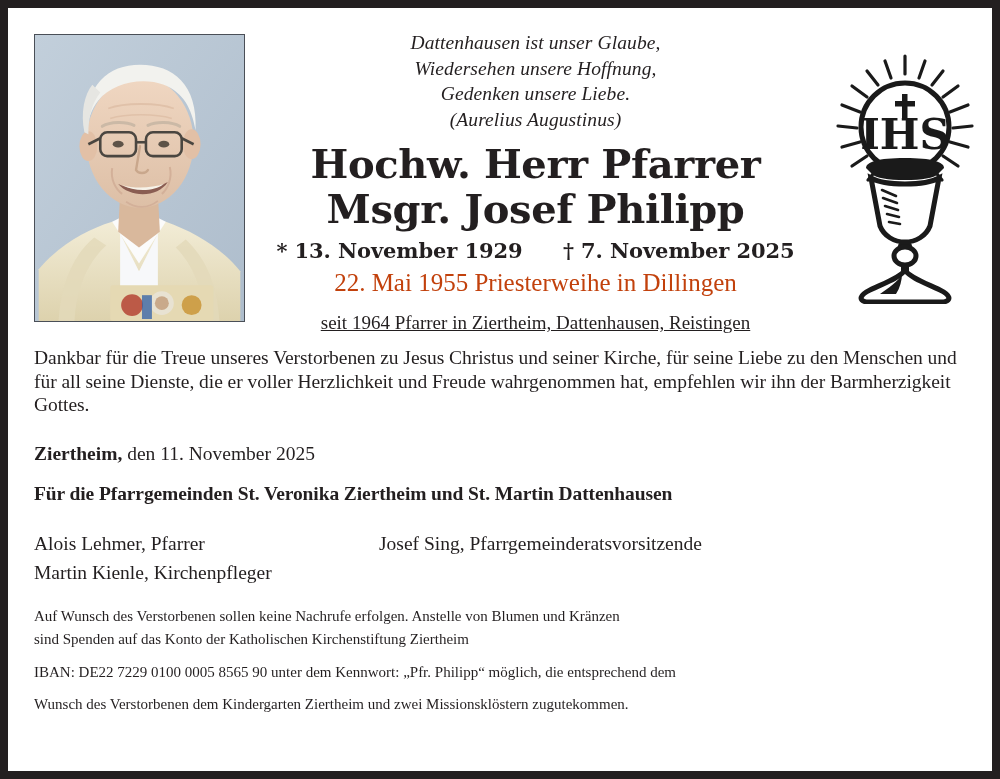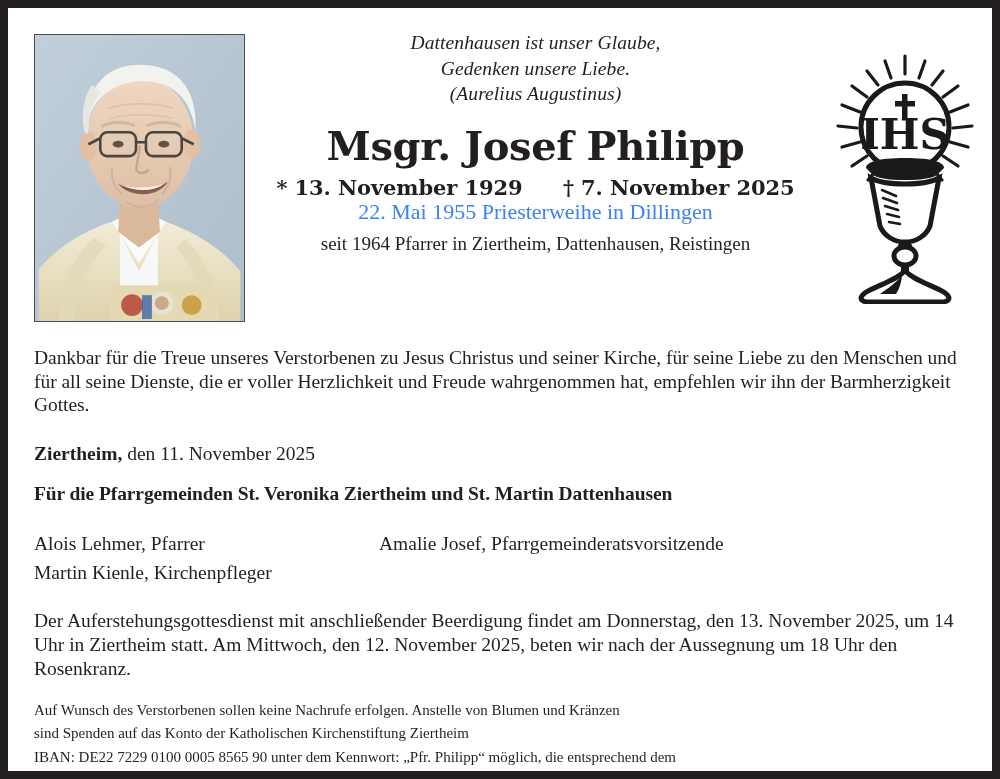--- a/index.html
+++ b/index.html
@@ -68,43 +68,45 @@
 
   .name-line {
     font-family: "DejaVu Serif", "Liberation Serif", serif;
     font-weight: 700;
     font-size: 40px;
     line-height: 45px;
     color: #231f20;
     letter-spacing: -0.4px;
     margin-top: 9px;
   }
-  .name-line.second { margin-top: 16px; }
+  .name-line.second { margin-top: 0; }
 
   .dates {
     font-family: "DejaVu Serif", "Liberation Serif", serif;
     font-weight: 700;
     font-size: 21px;
     line-height: 22px;
     color: #231f20;
     margin-top: 9px;
     letter-spacing: -0.1px;
   }
   .dates .gap { display:inline-block; width: 26px; }
 
   .ordination {
-    font-size: 22px;
+    font-size: 25px;
     line-height: 26px;
-    color: #3b82f6;
+    color: #c2410c;
+    margin-top: 8px;
   }
   .parishes {
     font-size: 19px;
     line-height: 26px;
     color: #231f20;
-    margin-top: 6px;
+    margin-top: 14px;
+    text-decoration: underline;
   }
 
   
   .body-area {
     position: absolute;
     left: 26px;
     top: 338px;
     width: 932px;
   }
   .para {
@@ -150,21 +152,21 @@
     margin-top: 22px;
     width: 932px;
   }
   .donations {
     font-size: 15px;
     line-height: 23.5px;
     color: #231f20;
     margin-top: 18px;
     width: 932px;
   }
-  .nowrap { white-space: nowrap; }
+  .nowrap { white-space: nowrap; margin-top: 9px; }
 </style>
 </head>
 <body>
 
 <div class="notice">
  <div class="inner">
 
   <div class="portrait-frame">
     <svg class="portrait-svg" viewBox="0 0 211 288" preserveAspectRatio="xMidYMid slice">
       <defs>
@@ -287,24 +289,26 @@
 
         <path d="M75 220 C70 228 52 234 40 240 C30 245 28 250 36 252 L114 252 C122 250 120 245 110 240 C98 234 80 228 75 220 Z" fill="#ffffff" stroke="#1a1a1a" stroke-width="5"></path>
         <path d="M72 224 C68 232 58 238 50 244 L66 244 C70 238 72 230 72 224 Z"></path>
       </g>
     </svg>
   </div>
 
   <div class="head-block">
     <div class="epitaph">
       <div>Dattenhausen ist unser Glaube,</div>
+      <div>Wiedersehen unsere Hoffnung,</div>
       <div>Gedenken unsere Liebe.</div>
       <div>(Aurelius Augustinus)</div>
     </div>
 
+    <div class="name-line">Hochw. Herr Pfarrer</div>
     <div class="name-line second">Msgr. Josef Philipp</div>
 
     <div class="dates">
       <span>*</span>
       <span>13. November 1929</span>
       <span class="gap"></span>
       <span>†</span>
       <span>7. November 2025</span>
     </div>
 
@@ -317,30 +321,30 @@
 
     <div class="place-line">
       <b>Ziertheim,</b><span> den 11. November 2025</span>
     </div>
 
     <div class="for-parishes">Für die Pfarrgemeinden St. Veronika Ziertheim und St. Martin Dattenhausen</div>
 
     <div class="signatories">
       <div class="sig-row">
         <div class="sig-col-left">Alois Lehmer, Pfarrer</div>
-        <div class="sig-col-right">Amalie Josef, Pfarrgemeinderatsvorsitzende</div>
+        <div class="sig-col-right">Josef Sing, Pfarrgemeinderatsvorsitzende</div>
       </div>
       <div class="sig-row">
         <div class="sig-col-left">Martin Kienle, Kirchenpfleger</div>
       </div>
     </div>
 
-    <div class="service">Der Auferstehungsgottesdienst mit anschließender Beerdigung findet am Donnerstag, den 13. November 2025, um 14 Uhr in Ziertheim statt. Am Mittwoch, den 12. November 2025, beten wir nach der Aussegnung um 18 Uhr den Rosenkranz.</div>
 
     <div class="donations">
       <div>Auf Wunsch des Verstorbenen sollen keine Nachrufe erfolgen. Anstelle von Blumen und Kränzen</div>
       <div>sind Spenden auf das Konto der Katholischen Kirchenstiftung Ziertheim</div>
       <div class="nowrap">IBAN: DE22 7229 0100 0005 8565 90 unter dem Kennwort: „Pfr. Philipp“ möglich, die entsprechend dem</div>
+      <div class="nowrap">Wunsch des Verstorbenen dem Kindergarten Ziertheim und zwei Missionsklöstern zugutekommen.</div>
     </div>
   </div>
 
  </div>
 </div>
 
 </body></html>

